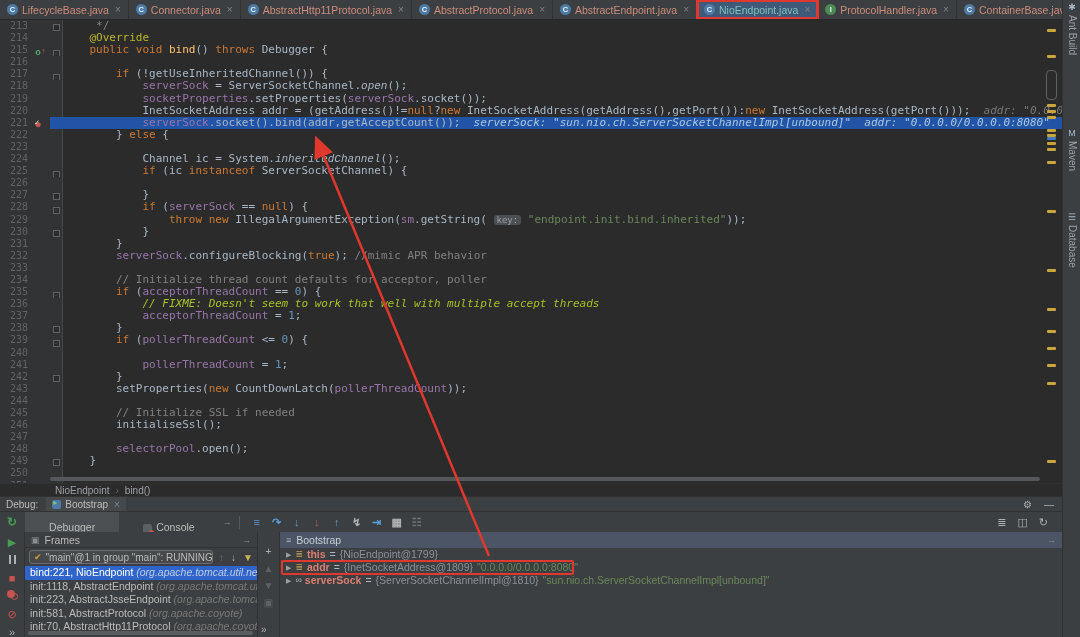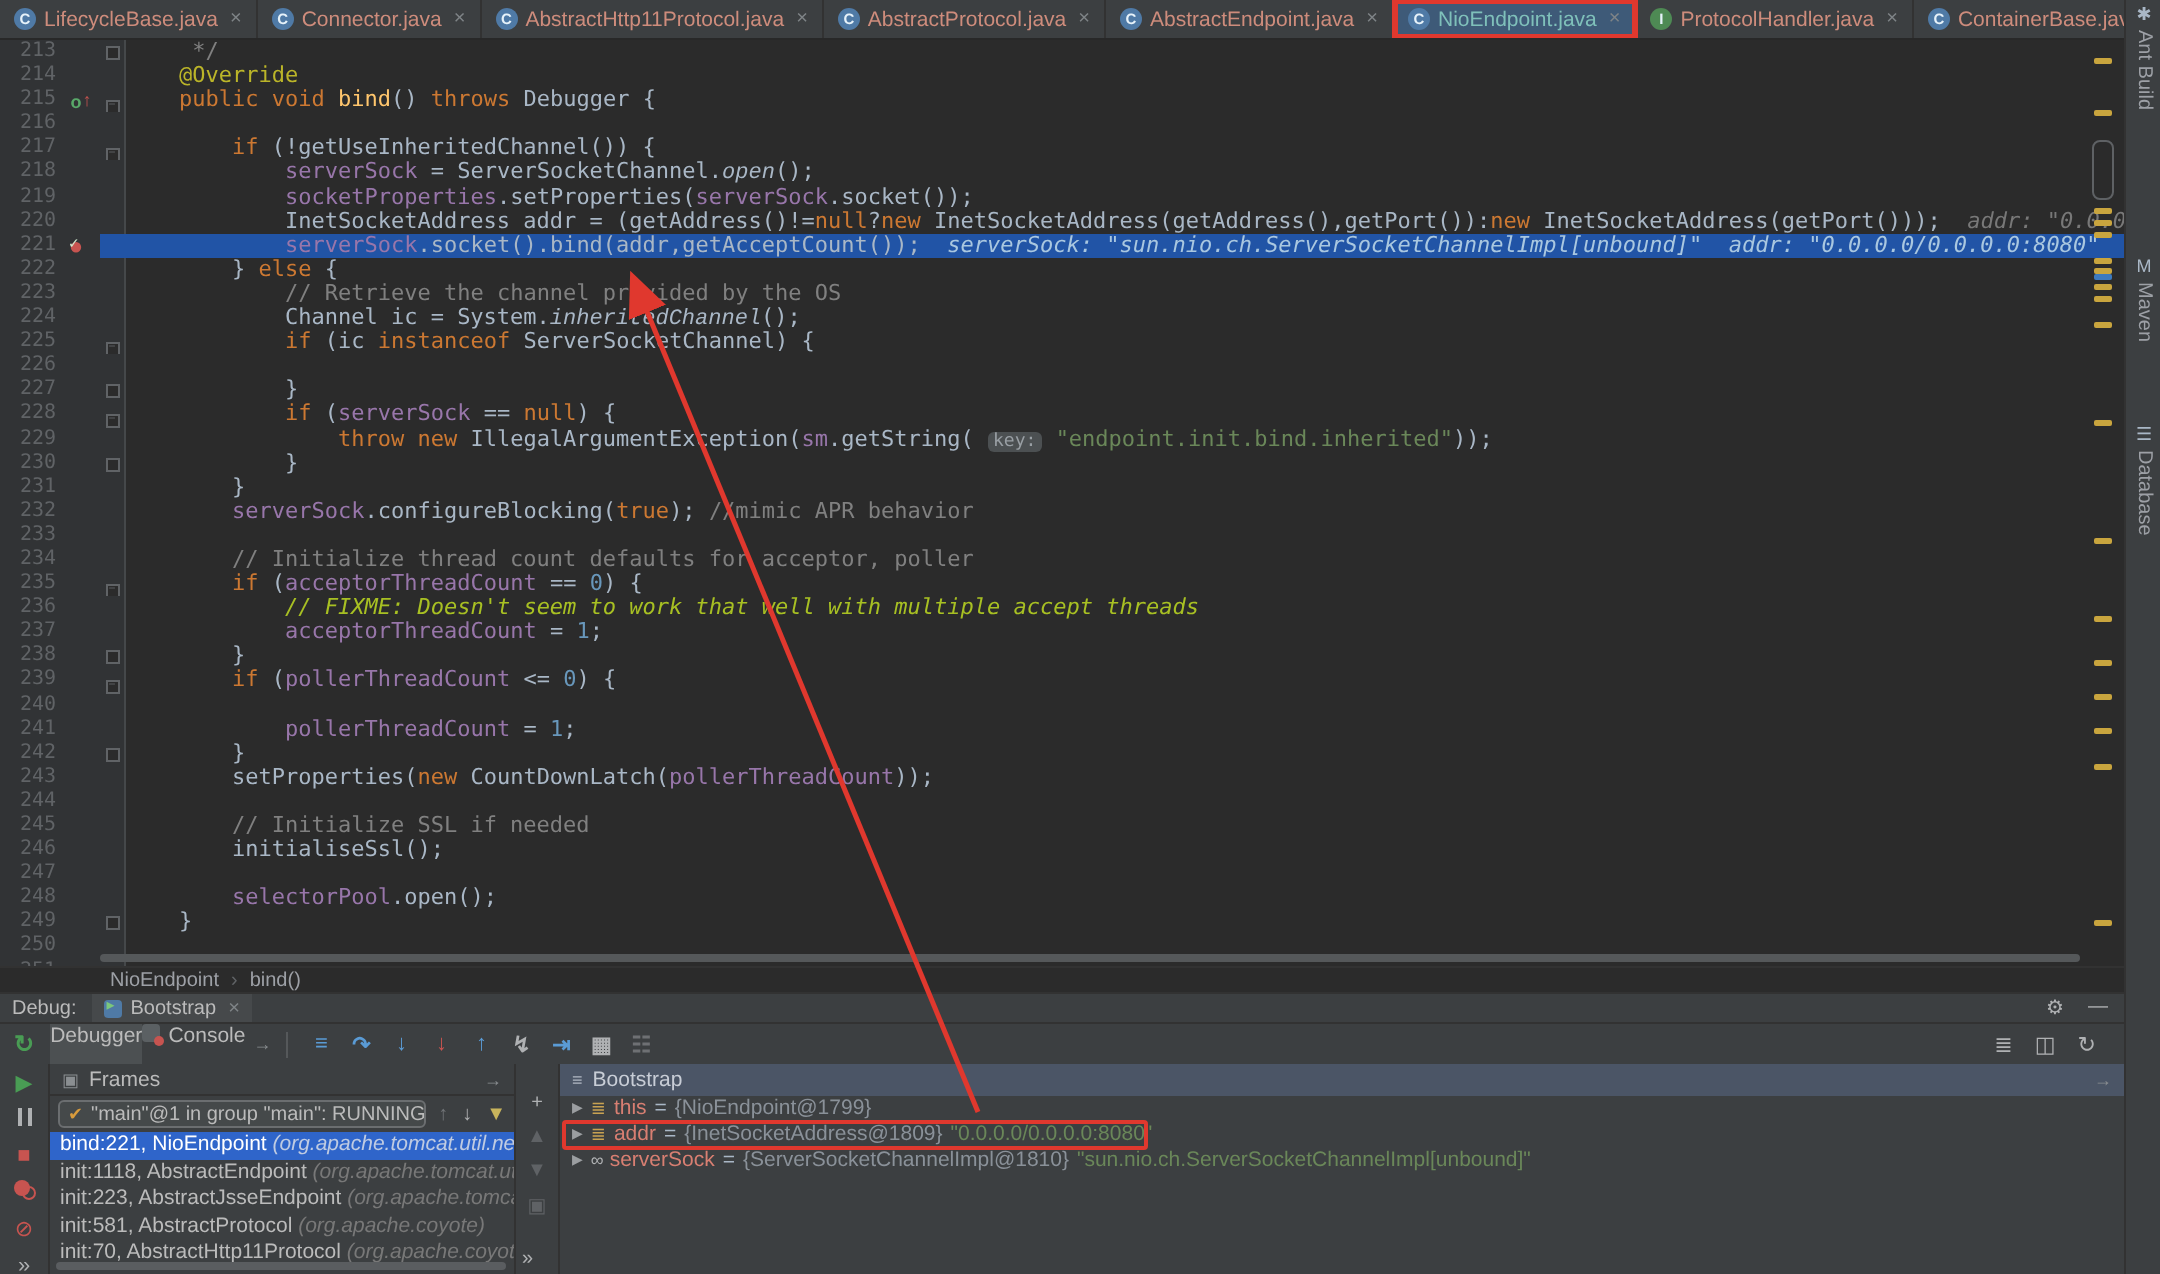--- a/index.html
+++ b/index.html
@@ -70,21 +70,21 @@
     border-top:1px solid #323232; display:flex; align-items:center; font-size:10px; color:#BBBBBB; }
   .dbg-title { padding:0 8px 0 6px; }
   .sess-tab { display:flex; align-items:center; gap:4px; background:#46494B; height:15px; padding:0 6px; }
   .bsicon { position:relative; display:inline-block; width:9px; height:9px; background:#4F7AA6; border-radius:2px; }
   .bsicon i { position:absolute; left:1px; top:-2px; color:#7BC77B; font-style:normal; font-size:8px; }
   .hdr-right { margin-left:auto; display:flex; gap:12px; padding-right:8px; color:#AFB1B3; font-size:10px; }
 
   .dbg-toolbar { position:absolute; left:0; top:511px; width:1062px; height:21px; background:#3C3F41;
     border-top:1px solid #323232; display:flex; align-items:center; font-size:10.5px; color:#BBBBBB; }
   .rerun { color:#499C54; font-weight:bold; font-size:12px; padding:0 8px 0 7px; }
-  .dtab { display:flex; align-items:flex-start; gap:4px; height:21px; padding:0 0; }
+  .dtab { display:flex; align-items:flex-end; gap:4px; height:21px; padding:0 24px; }
   .dtab.sel { background:#4C5052; }
   .conicon { position:relative; display:inline-block; width:9px; height:9px; background:#5B6063; border-radius:2px; }
   .conicon i { position:absolute; right:-2px; bottom:-2px; width:5px; height:5px; background:#C75450; border-radius:50%; }
   .tbsep { width:1px; height:13px; background:#55585A; margin:0 7px; }
   .tbicon { width:20px; text-align:center; font-size:11px; font-weight:bold; }
   .tb-right { margin-left:auto; display:flex; gap:11px; padding-right:14px; color:#AFB1B3; font-size:11px; }
 
   .dbg-body { position:absolute; left:0; top:532px; width:1062px; height:105px; background:#3C3F41; display:flex; }
   .dbg-left { width:25px; border-right:1px solid #323232; display:flex; flex-direction:column;
     align-items:center; padding-top:4px; gap:5px; }
@@ -114,21 +114,21 @@
   .varstrip .dis { color:#5F6265; }
   .varstrip .more { margin-top:auto; margin-bottom:2px; align-self:flex-start; padding-left:3px; }
 
   .vars { flex:1; position:relative; font-size:10.5px; }
   .vars .panel-hdr { background:#4B5566; border-bottom:none; color:#C8CDD6; }
   .vrow { position:relative; height:13px; line-height:13px; display:flex; align-items:center;
     gap:4px; padding-left:6px; white-space:nowrap; }
   .vexp { color:#9B9EA1; font-size:7px; }
   .vicon.field { color:#C8A252; font-size:9px; }
   .vicon.watch { color:#AFB1B3; font-size:9px; letter-spacing:-1px; }
-  .vname { color:#D87F72; font-weight:normal; }
+  .vname { color:#D87F72; font-weight:bold; }
   .veq { color:#A9B7C6; }
   .vref { color:#8A9199; }
   .vval { color:#6A8759; }
   .vannot { position:absolute; left:1px; top:-1px; width:293px; height:15px;
     border:2.5px solid #E0382E; border-radius:2px; pointer-events:none; }
 
   
   .overlay { position:absolute; inset:0; width:1080px; height:637px; pointer-events:none; }
 </style>
 </head>
@@ -280,21 +280,21 @@
             <pre class="code"><span class="p">        } </span><span class="k">else</span><span class="p"> {</span></pre>
           </div>
         </div>
         <div class="row">
           <div class="numcol">
             <span class="lnum">223</span>
             <span class="gslot"></span>
           </div>
           <div class="rest">
             <span class="foldcol"></span>
-            <pre class="code"><span class="p">            </span><span class="c">// Retrieve the channel provided by the OS</span></pre>
+            <pre class="code"><span class="p">            </span></pre>
           </div>
         </div>
         <div class="row">
           <div class="numcol">
             <span class="lnum">224</span>
             <span class="gslot"></span>
           </div>
           <div class="rest">
             <span class="foldcol"></span>
             <pre class="code"><span class="p">            Channel ic = System.</span><span class="i">inheritedChannel</span><span class="p">();</span></pre>

